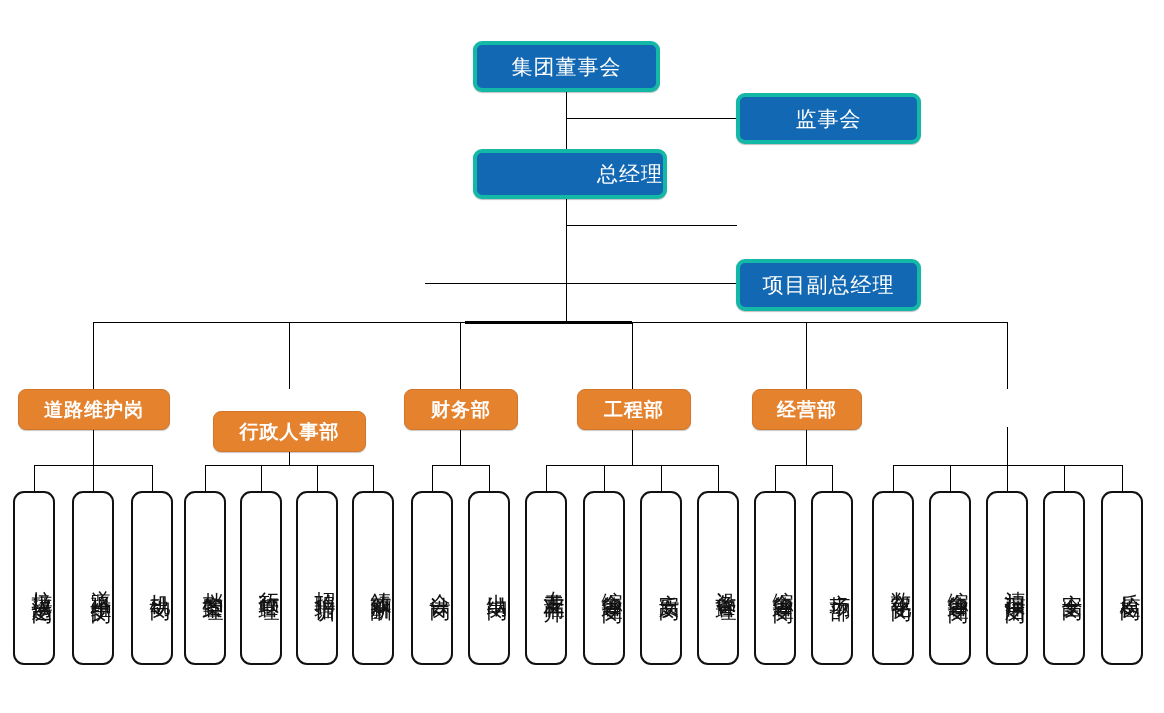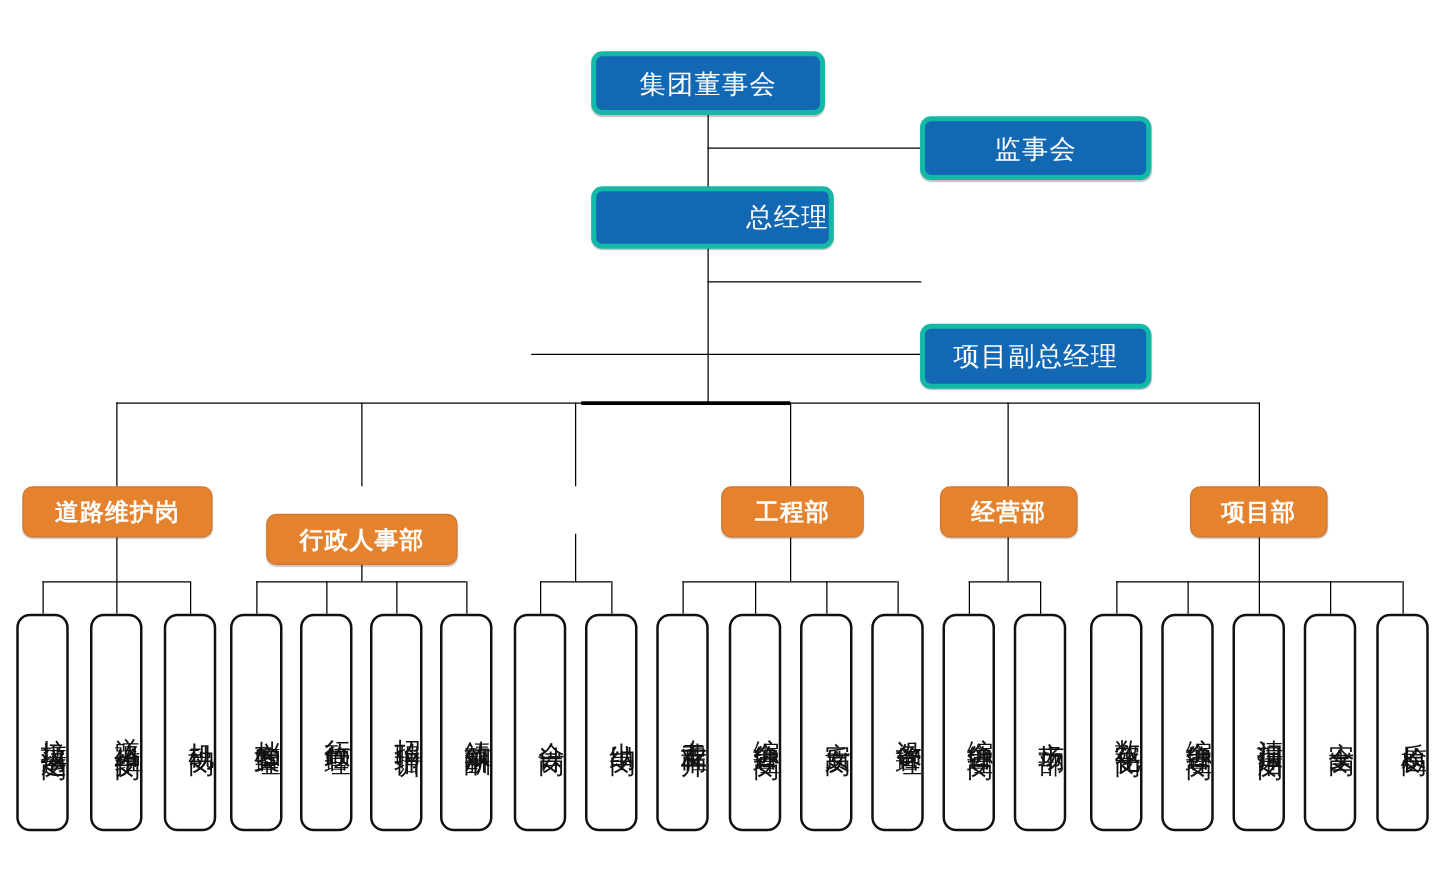--- a/index.html
+++ b/index.html
@@ -160,32 +160,32 @@
 
 
   <div class="node node-orange" style="left:18px; top:389px; width:152px; height:41px;">
     <span>道路维护岗</span>
   </div>
 
   <div class="node node-orange" style="left:213px; top:389px; width:153px; height:41px;margin-top:22px;">
     <span>行政人事部</span>
   </div>
 
+  <div class="node node-orange" style="left:404px; top:389px; width:114px; height:41px;">
+    <span>财务部</span>
+  </div>
 
   <div class="node node-orange" style="left:752px; top:389px; width:110px; height:41px;">
     <span>经营部</span>
   </div>
 
   <div class="node node-orange" style="left:577px; top:389px; width:114px; height:41px;">
     <span>工程部</span>
   </div>
 
-  <div class="node node-orange" style="left:952px; top:389px; width:110px; height:41px;">
-    <span>项目部</span>
-  </div>
 
   <div class="node node-leaf" style="left:13px; top:491px; width:42px; height:174px;">
     <span>垃圾清运岗</span>
   </div>
   <div class="node node-leaf" style="left:72px; top:491px; width:42px; height:174px;">
     <span>道路维护岗</span>
   </div>
   <div class="node node-leaf" style="left:131px; top:491px; width:42px; height:174px;">
     <span>机动岗</span>
   </div>

